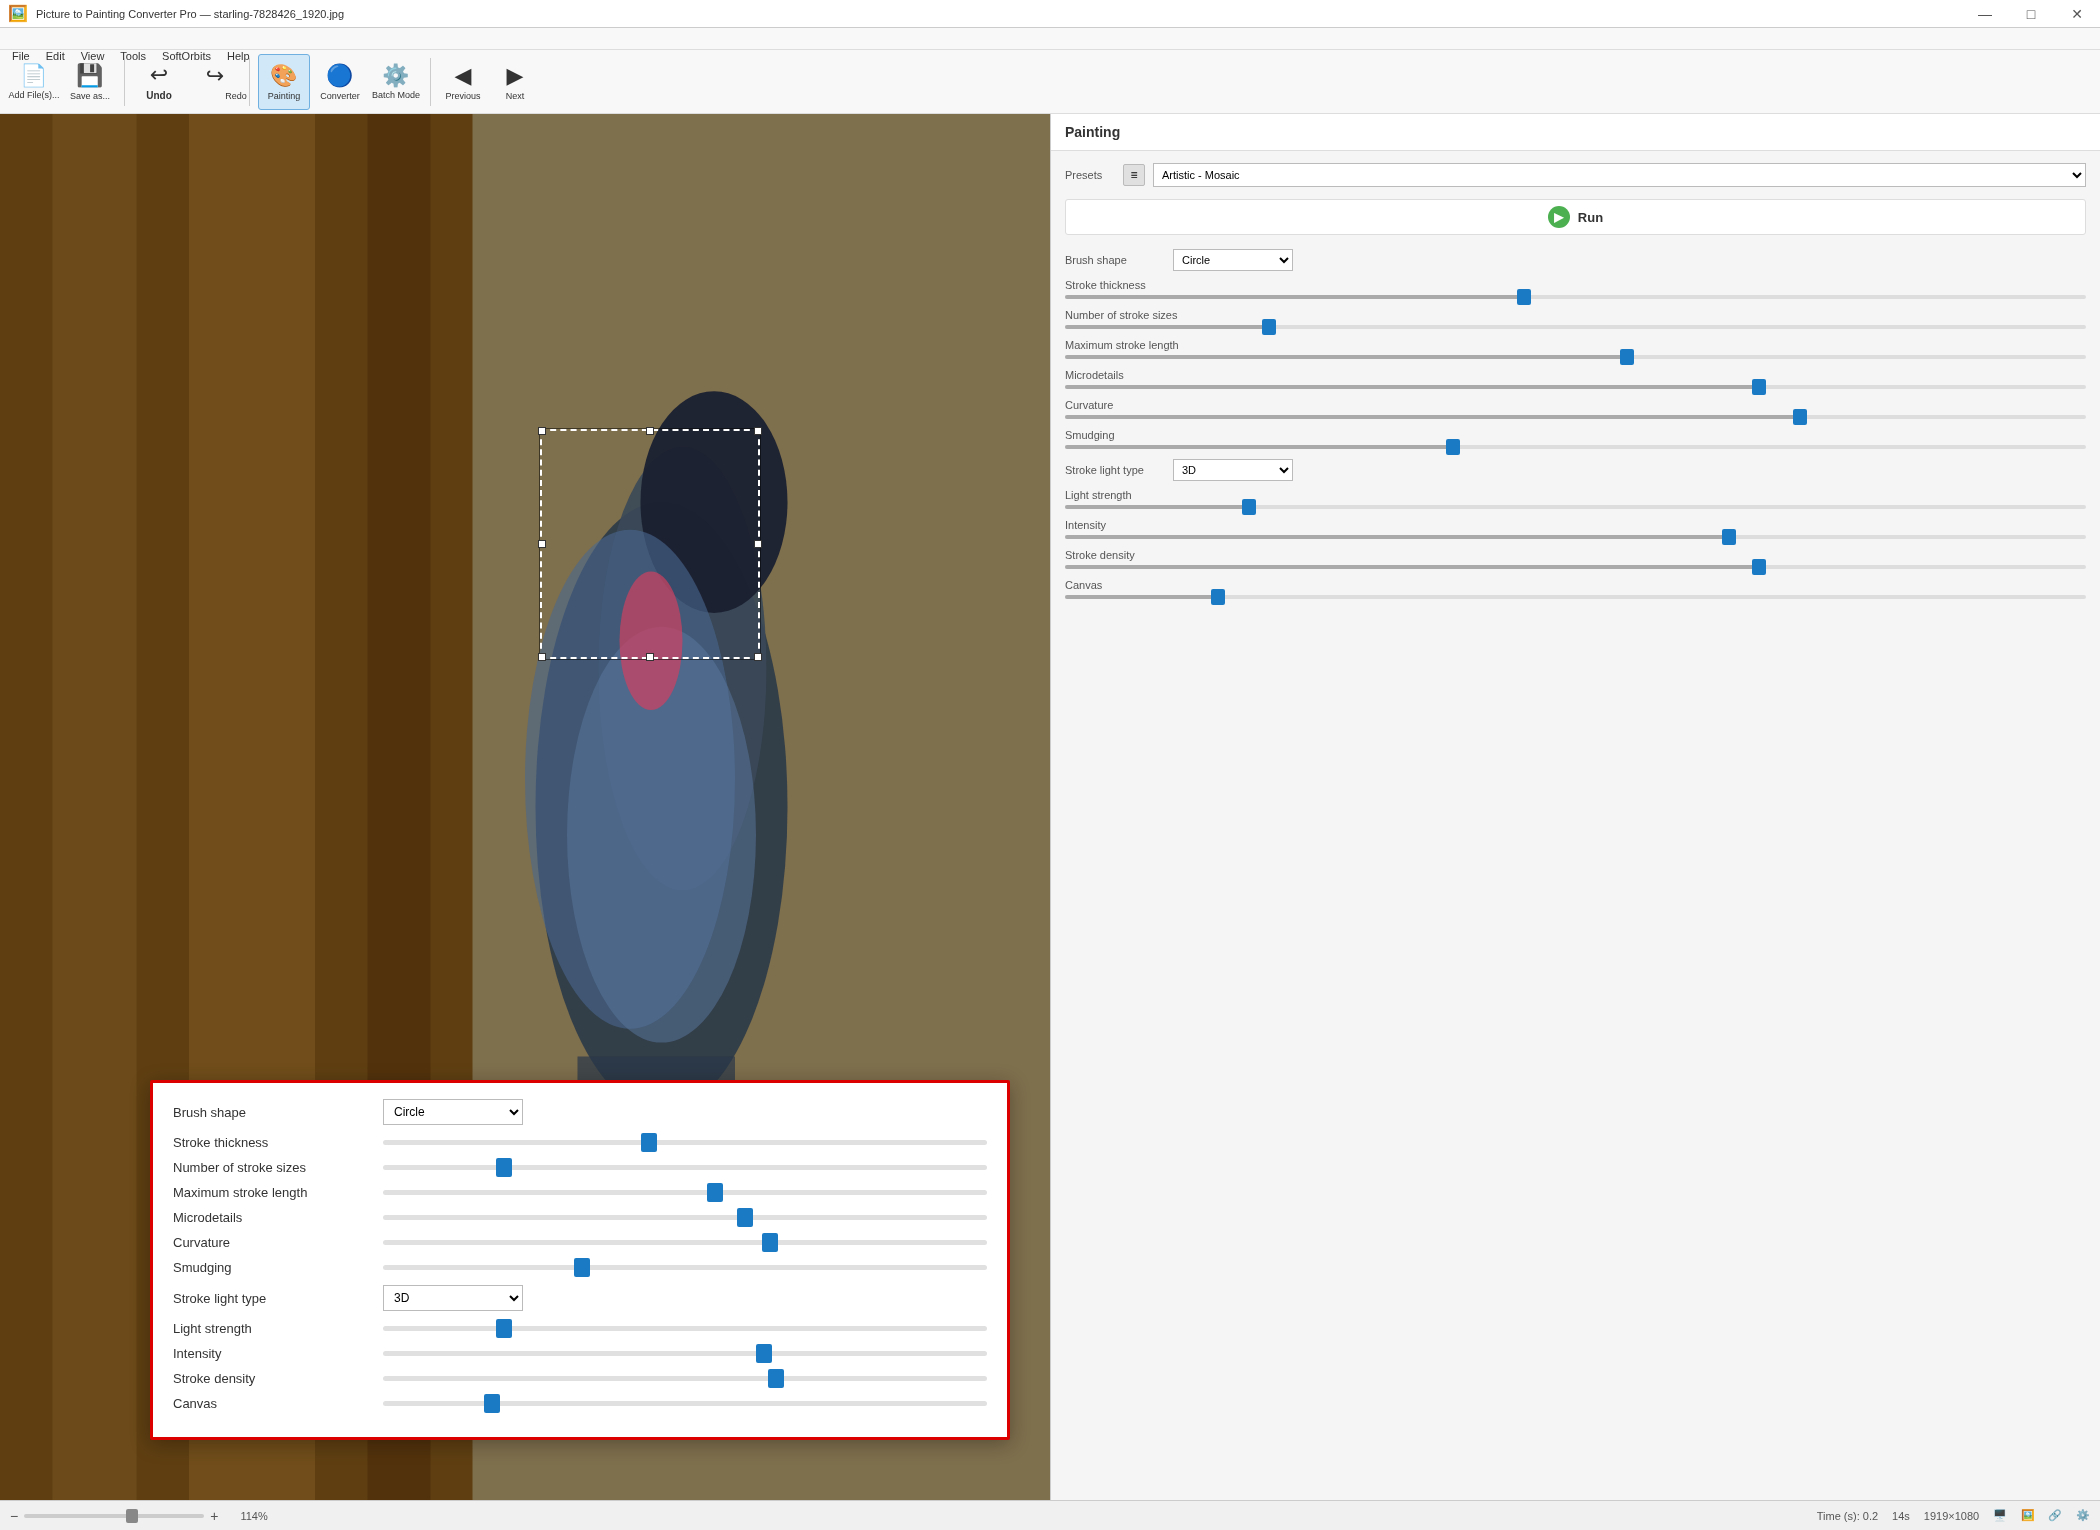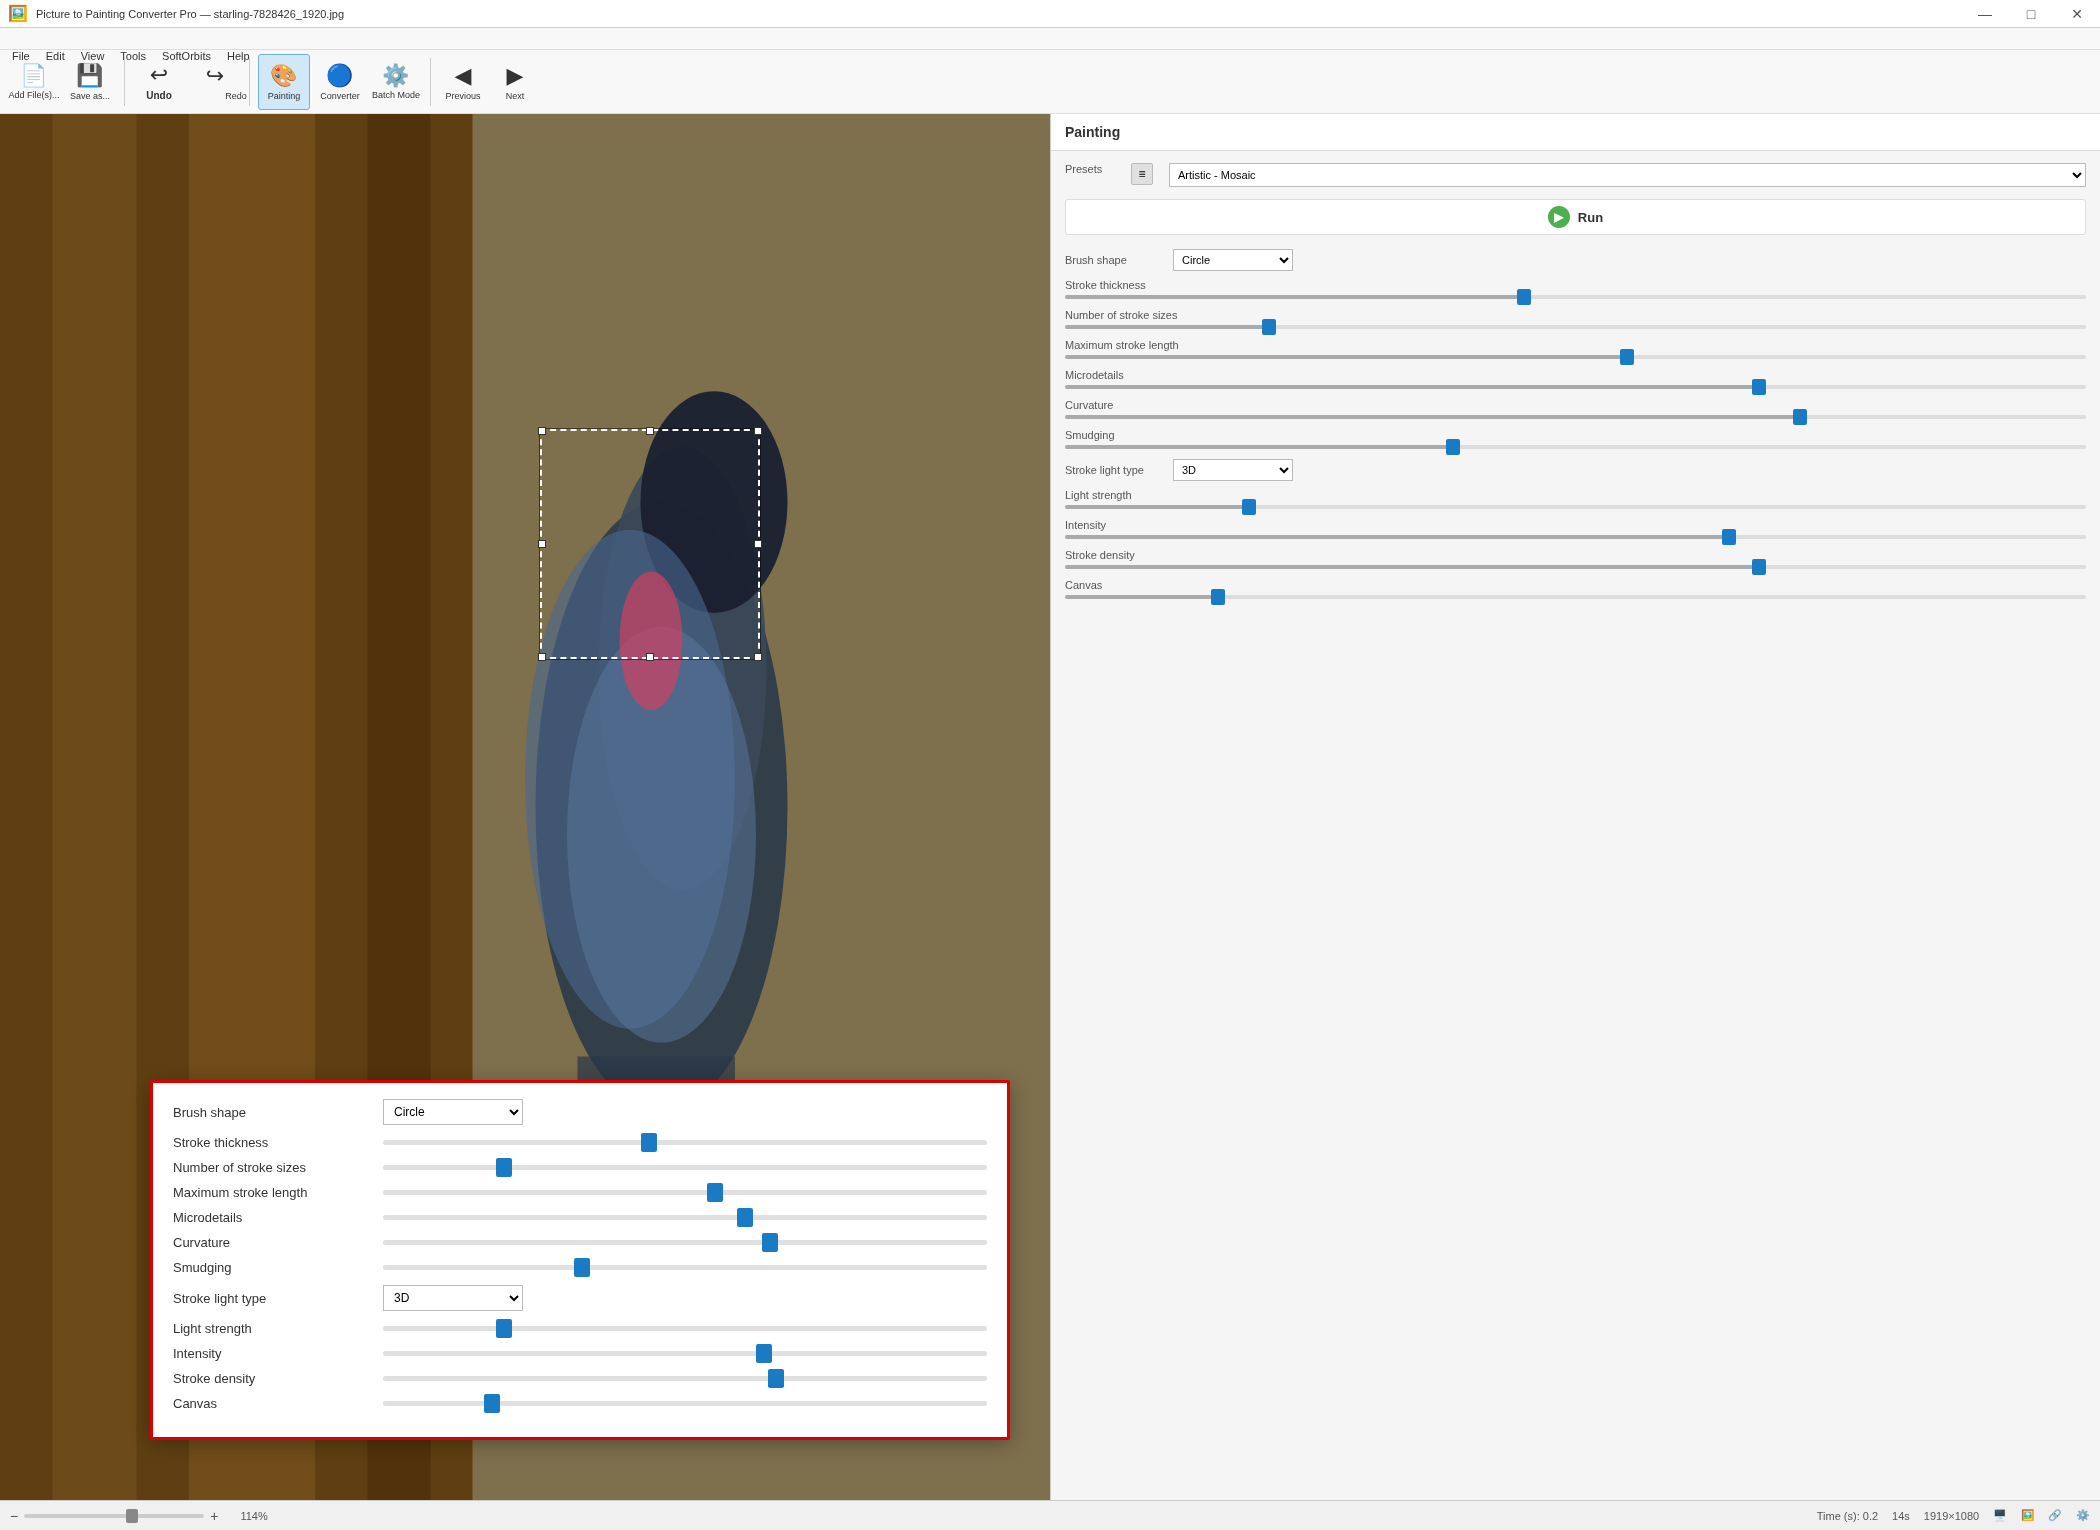--- a/index.html
+++ b/index.html
@@ -132,22 +132,22 @@
     }
 
     #panel-content {
       flex: 1;
       overflow-y: auto;
       padding: 12px 14px;
     }
 
     .presets-row {
       display: flex;
-      align-items: flex-start;
-      gap: 16px;
+      align-items: center;
+      gap: 8px;
       margin-bottom: 12px;
     }
     .presets-label {
       font-size: 11px;
       color: #555;
       min-width: 50px;
     }
     .presets-icon {
       width: 22px; height: 22px;
       background: #e0e0e0;

